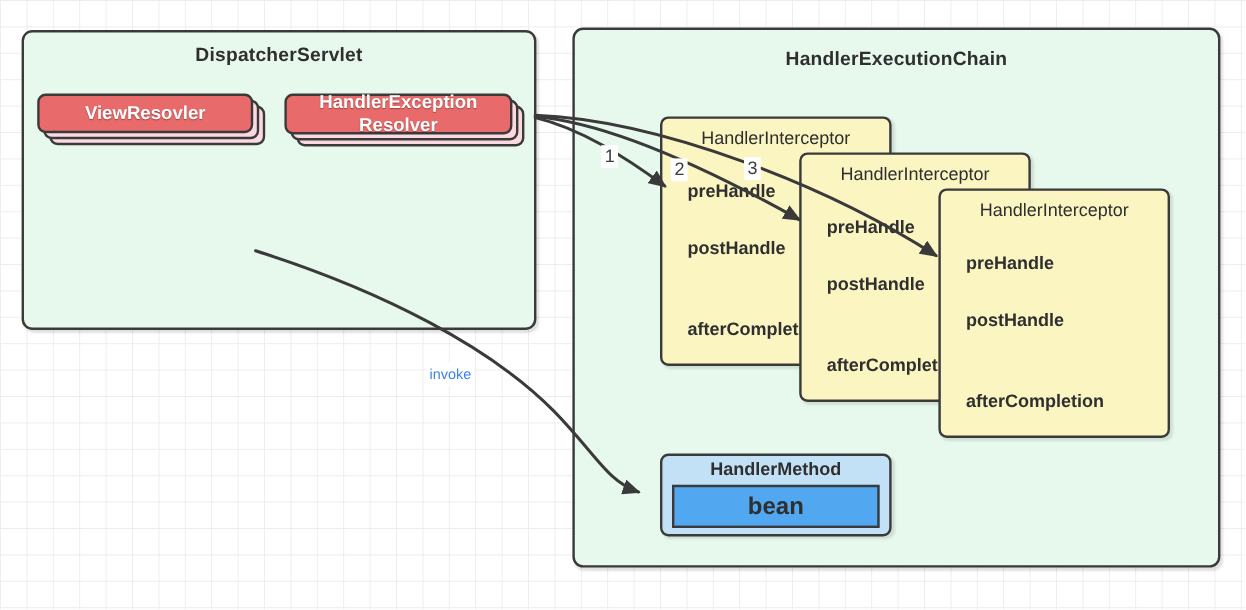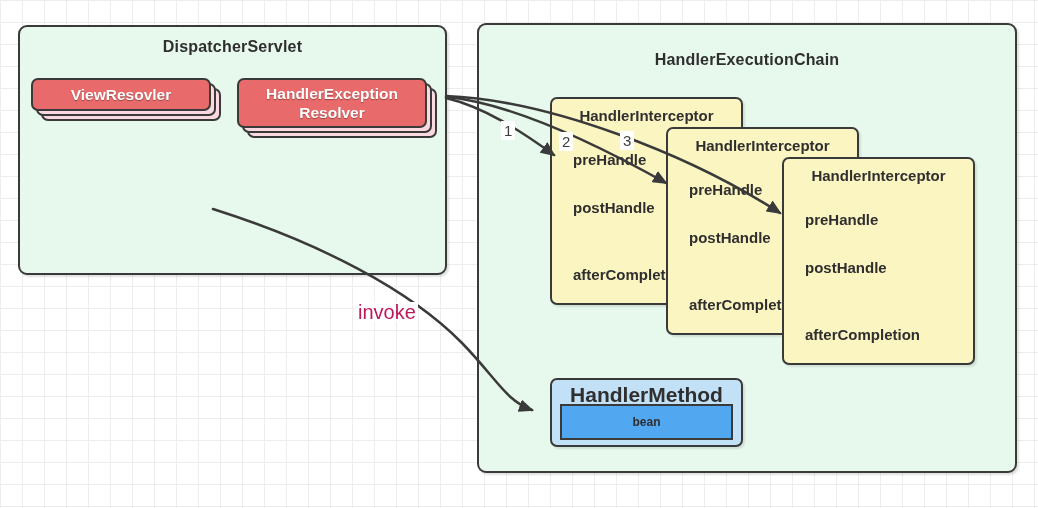--- a/index.html
+++ b/index.html
@@ -17,99 +17,99 @@
     background:#e7f8ec;border:2.5px solid #3a3a3a;border-radius:9px;
     box-shadow:2px 2px 2px rgba(0,0,0,0.12);z-index:1;
   }
   #ds-box{left:18px;top:25px;width:429px;height:250px;}
   #hec-box{left:477px;top:23px;width:540px;height:450px;}
   .group-title{
     text-align:center;font-weight:bold;font-size:16px;color:#2f2f2f;
     letter-spacing:0.2px;
   }
   #ds-box .group-title{padding-top:11px;}
-  #hec-box .group-title{padding-top:26px;}
+  #hec-box .group-title{padding-top:16px;}
 
   
   .stack{position:absolute;z-index:2;}
   .stack .layer{
     position:absolute;inset:0;box-sizing:border-box;
     background:#fbd9e0;border:2.5px solid #3a3a3a;border-radius:7px;
   }
   .stack .layer.l3{transform:translate(10px,10px);}
   .stack .layer.l2{transform:translate(5px,5px);}
   .card-face{
     position:absolute;inset:0;box-sizing:border-box;
     border:2.5px solid #3a3a3a;border-radius:7px;
     display:flex;align-items:center;justify-content:center;text-align:center;
     font-weight:bold;font-size:15.5px;color:#ffffff;line-height:19px;
     text-shadow:0 1px 1px rgba(0,0,0,0.35);
   }
   .red .card-face{background:#e96a6a;}
   #view-resolver{left:31px;top:78px;width:180px;height:33px;}
-  #exception-resolver{left:237px;top:78px;width:190px;height:50px;}
+  #exception-resolver{left:237px;top:78px;width:190px;height:34px;}
   #handler-adapter{left:33px;top:186px;width:180px;height:46px;z-index:2;position:absolute;}
   #handler-adapter .card-face{background:#bb60cf;}
   #exception-resolver .card-face{padding:0 14px;}
 
   
   .int-card{
     position:absolute;width:193px;height:208px;box-sizing:border-box;
     background:#fbf5c2;border:2.5px solid #3a3a3a;border-radius:7px;
     box-shadow:2px 2px 2px rgba(0,0,0,0.10);
   }
   #int1{left:550px;top:97px;z-index:2;}
   #int2{left:666px;top:127px;z-index:3;}
   #int3{left:782px;top:157px;z-index:4;}
   .int-title{
     position:absolute;top:8px;left:0;right:0;text-align:center;
-    font-weight:bold;font-size:15px;color:#2f2f2f;
+    font-weight:normal;font-size:15px;color:#2f2f2f;
   }
   .int-method{
     position:absolute;left:21px;font-weight:bold;font-size:15px;color:#2f2f2f;
     white-space:nowrap;
   }
   .int-method.m1{top:52px;}
   .int-method.m2{top:100px;}
   .int-method.m3{top:167px;}
 
   
   #hm-box{
     position:absolute;left:550px;top:378px;width:193px;height:69px;box-sizing:border-box;
     background:#c2e1f6;border:2.5px solid #3a3a3a;border-radius:7px;z-index:2;
     box-shadow:2px 2px 2px rgba(0,0,0,0.10);
   }
   .hm-title{
     position:absolute;top:3px;left:0;right:0;text-align:center;
-    font-weight:bold;font-size:21px;color:#2f2f2f;
+    font-weight:bold;font-size:15px;color:#2f2f2f;
   }
   .hm-row{
     position:absolute;left:8px;right:8px;top:24px;height:36px;display:flex;
   }
   .hm-cell{
     flex:1;box-sizing:border-box;background:#52a7f1;border:2px solid #3a3a3a;
     display:flex;align-items:center;justify-content:center;
-    font-weight:bold;font-size:12px;color:#2f2f2f;
+    font-weight:bold;font-size:20px;color:#2f2f2f;
   }
   .hm-cell.second{margin-left:-2px;}
 
   
   #arrow-layer{position:absolute;left:0;top:0;z-index:8;pointer-events:none;}
 
   
   .seq-chip{
     position:absolute;z-index:9;background:#ffffff;color:#3d3d3d;
     font-size:15px;line-height:19px;padding:0 3px;
   }
   #chip1{left:501px;top:121px;}
   #chip2{left:559px;top:132px;}
   #chip3{left:620px;top:131px;}
   #invoke-label{
     position:absolute;z-index:9;left:356px;top:302px;background:#ffffff;
-    color:#be185d;font-size:20px;line-height:20px;padding:0 2px;
+    color:#3b82f6;font-size:12px;line-height:20px;padding:0 2px;
   }
 </style>
 </head>
 <body>
 
 <div class="canvas">
 
   <div class="group-box" id="ds-box">
     <div class="group-title">DispatcherServlet</div>
   </div>

